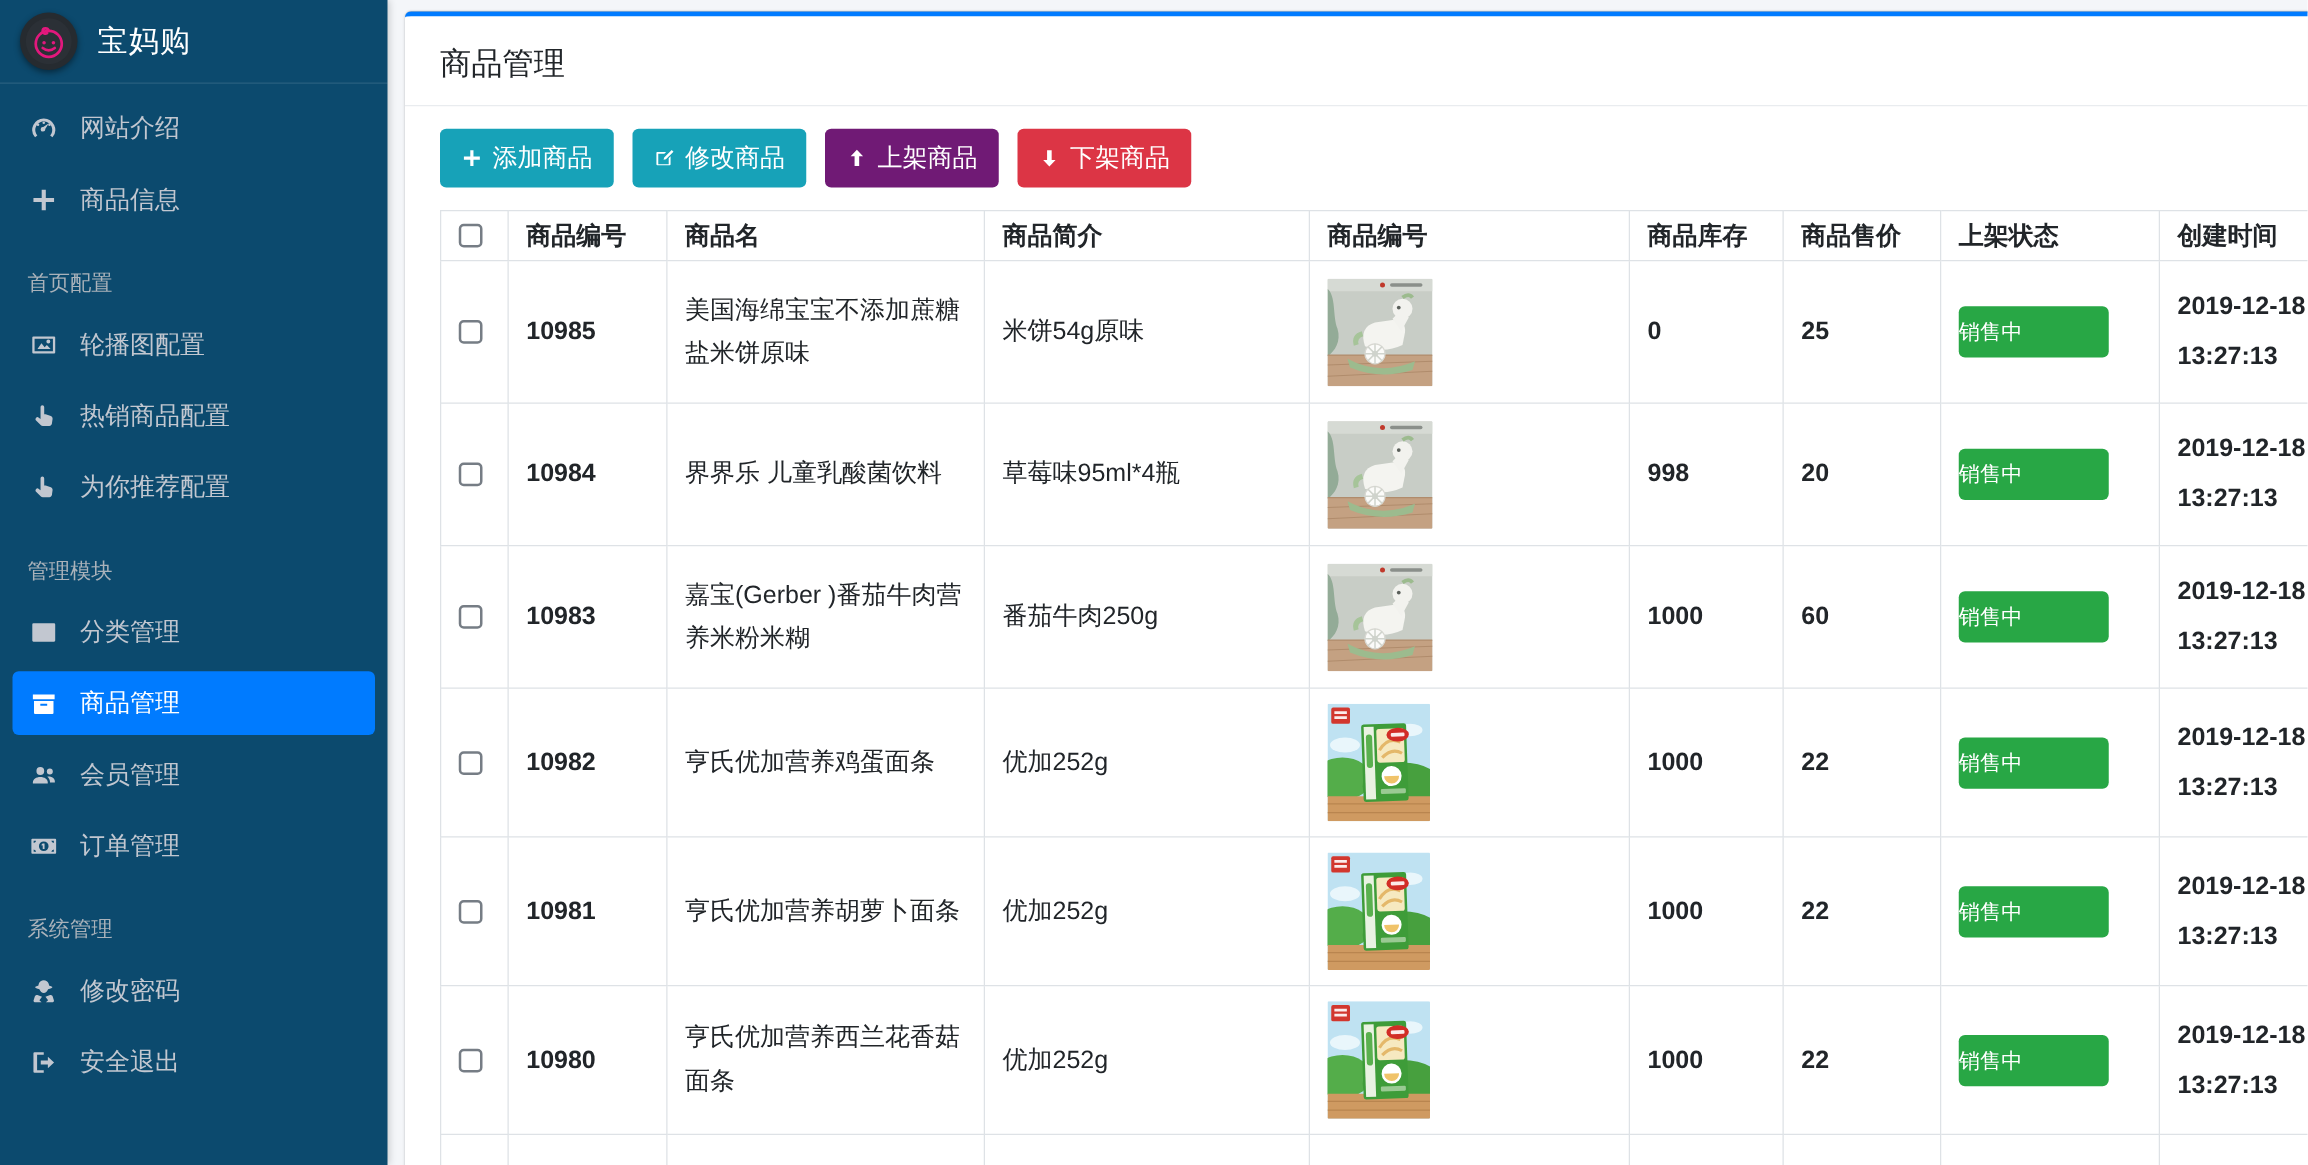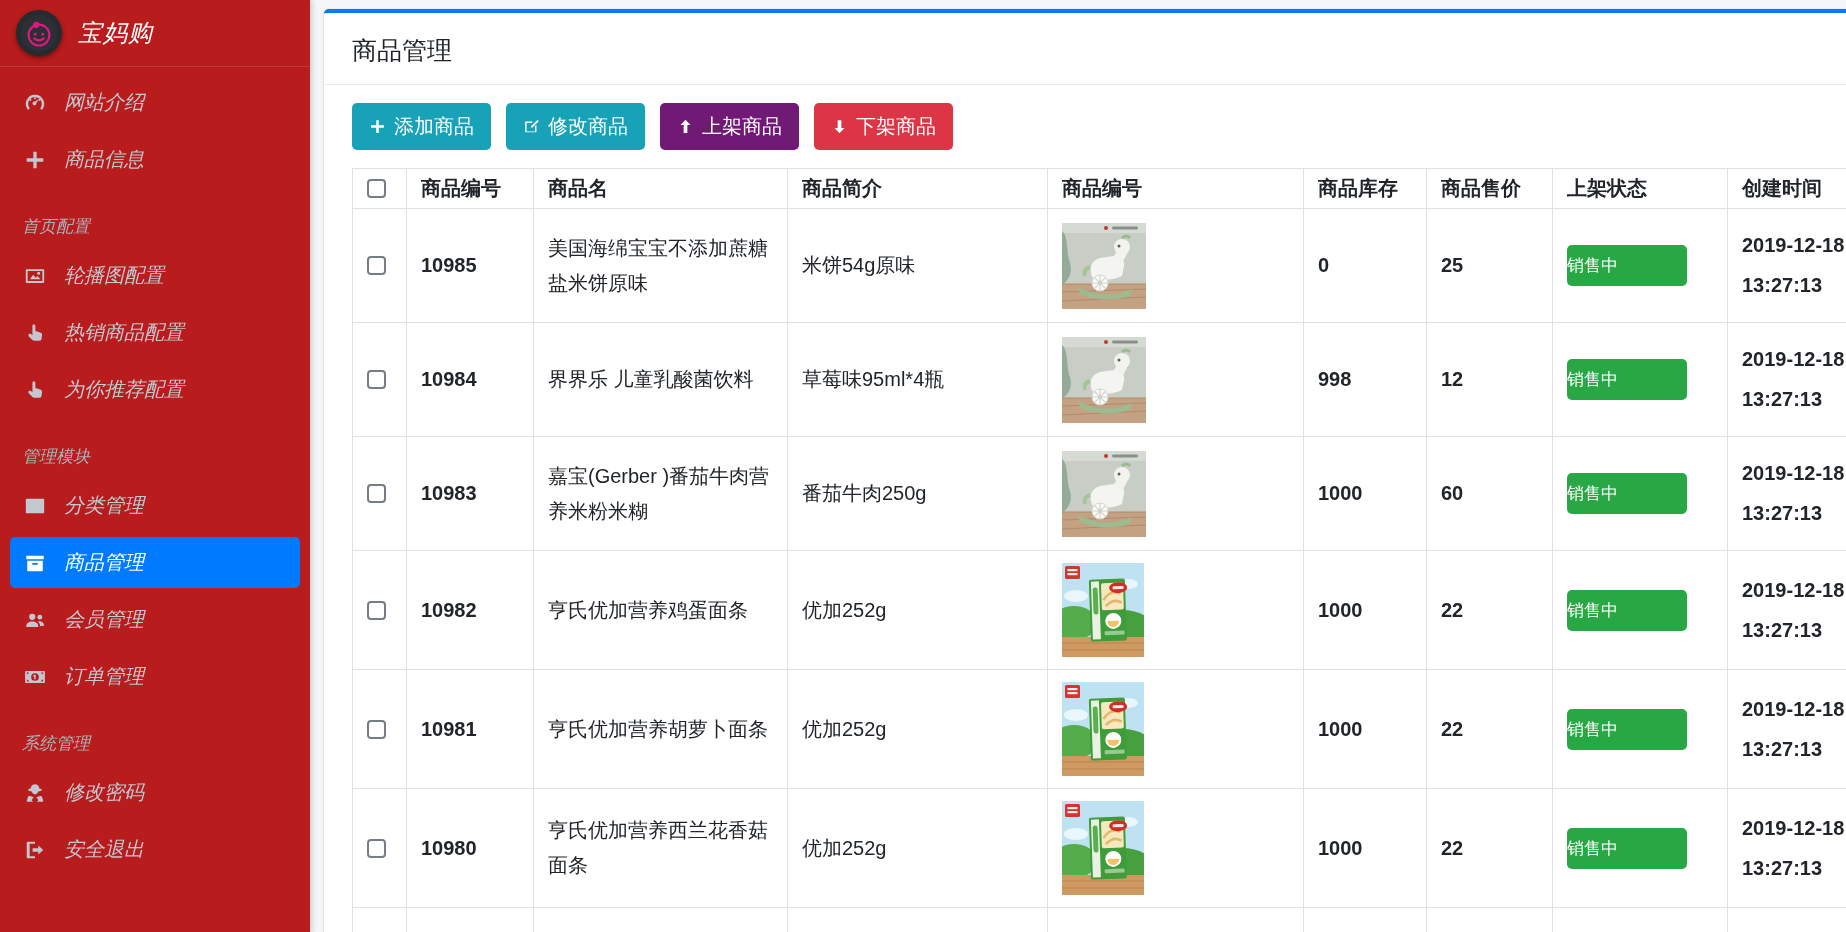--- a/index.html
+++ b/index.html
@@ -7,24 +7,23 @@
   body {
     font-family: "Liberation Sans", "DejaVu Sans", sans-serif;
     background: #f4f6f9;
     color: #212529;
     position: relative;
   }
 
   
   .sidebar {
     position: absolute; left: 0; top: 0; width: 310px; height: 932px;
-    background: #b91c1c;
+    background: #0c4a6e;
     box-shadow: 2px 0 6px rgba(0,0,0,.18);
     z-index: 2;
-    font-style: italic;
   }
   .brand {
     display: flex; align-items: center;
     height: 67px; padding: 8px 16px;
     border-bottom: 1px solid rgba(255,255,255,.12);
   }
   .brand-icon {
     width: 46px; height: 46px; border-radius: 50%;
     background: #262b30;
     box-shadow: 0 2px 5px rgba(0,0,0,.45);
@@ -368,21 +367,21 @@
                     <path d="M52 32l8-8 5 7-6 11z" fill="#f2f2ee"></path>
                     <circle cx="60" cy="24" r="8" fill="#f2f2ee"></circle>
                     <path d="M60 15q5-4 8 0" stroke="#9cbb8e" stroke-width="3" fill="none"></path>
                     <circle cx="57" cy="23" r="1.5" fill="#5a5f5a"></circle>
                     <path d="M28 44q-7 2-5 9" stroke="#a6c499" stroke-width="4" fill="none"></path>
                     <circle cx="38" cy="60" r="8" fill="#fbfbf9" stroke="#d8d8d2"></circle>
                     <path d="M38 52v16M30 60h16M32.3 54.3l11.4 11.4M43.7 54.3L32.3 65.7" stroke="#d0d4cd" stroke-width="1.2"></path>
                     <circle cx="38" cy="60" r="2.4" fill="#cfd3cc"></circle>
                   </svg></span></td>
               <td class="cell-stock">998</td>
-              <td class="cell-price">12</td>
+              <td class="cell-price">20</td>
               <td><span class="status-badge" style="background: rgb(40, 167, 69);">销售中</span></td>
               <td class="cell-time">
                 <div class="time-line1">2019-12-18</div>
                 <div class="time-line2">13:27:13</div>
               </td>
             </tr>
             <tr>
               <td>
                 <input type="checkbox" class="chk" style="">
               </td>

